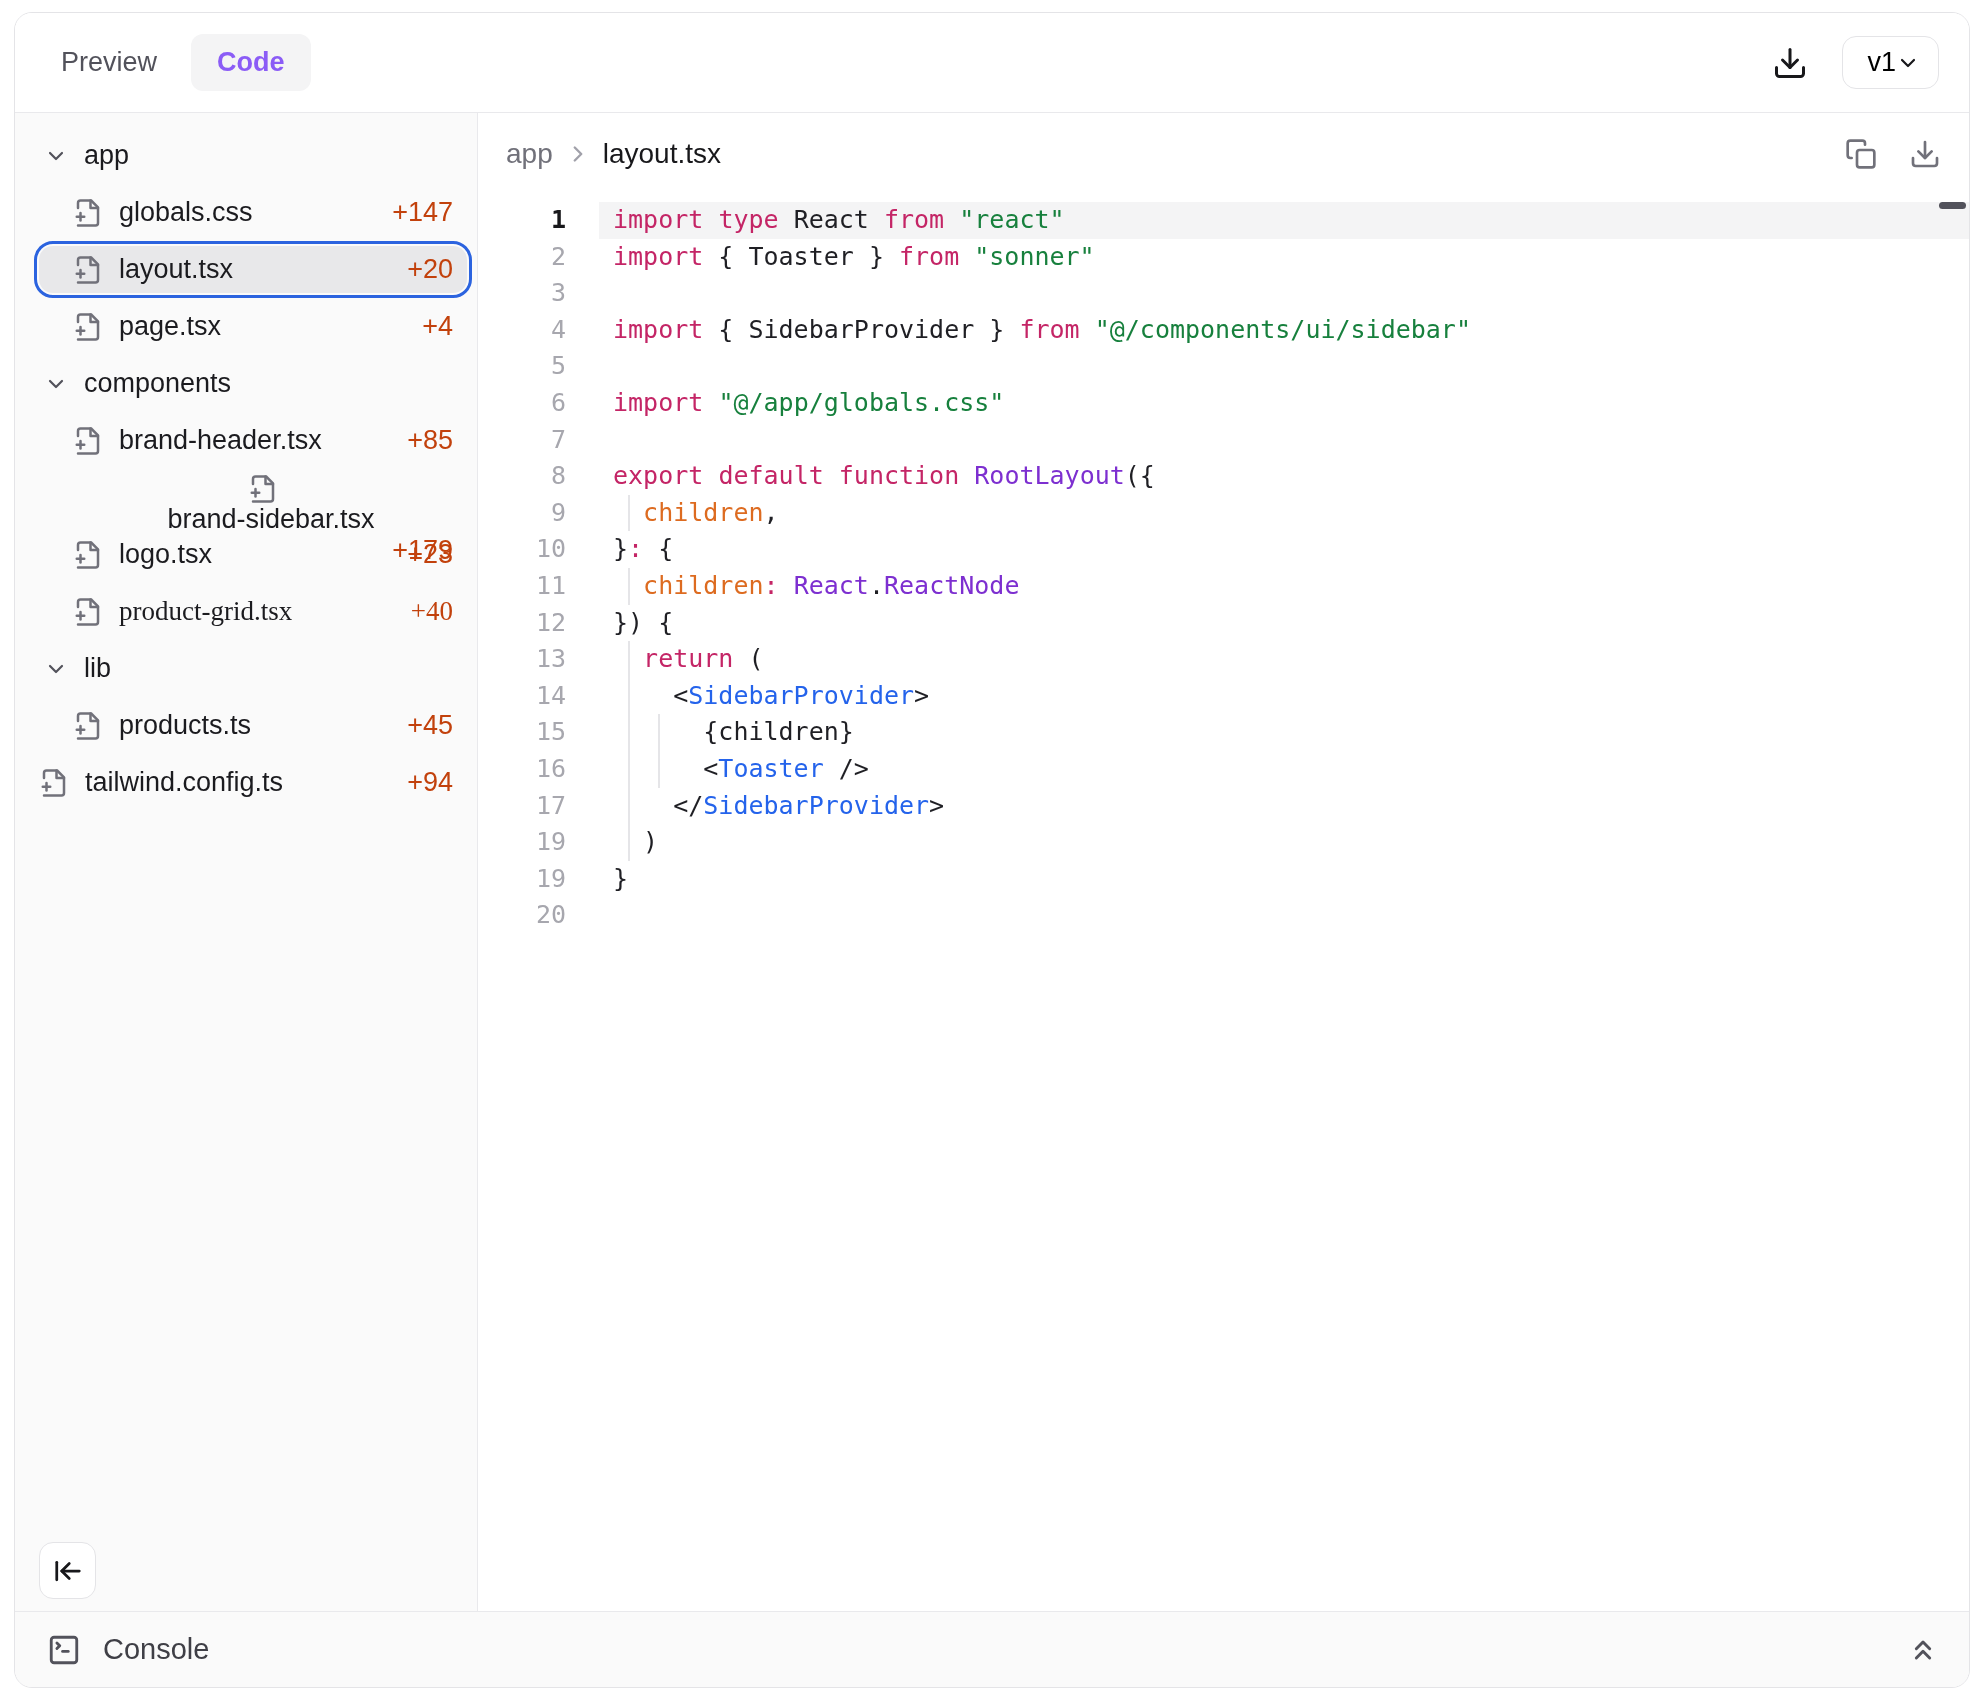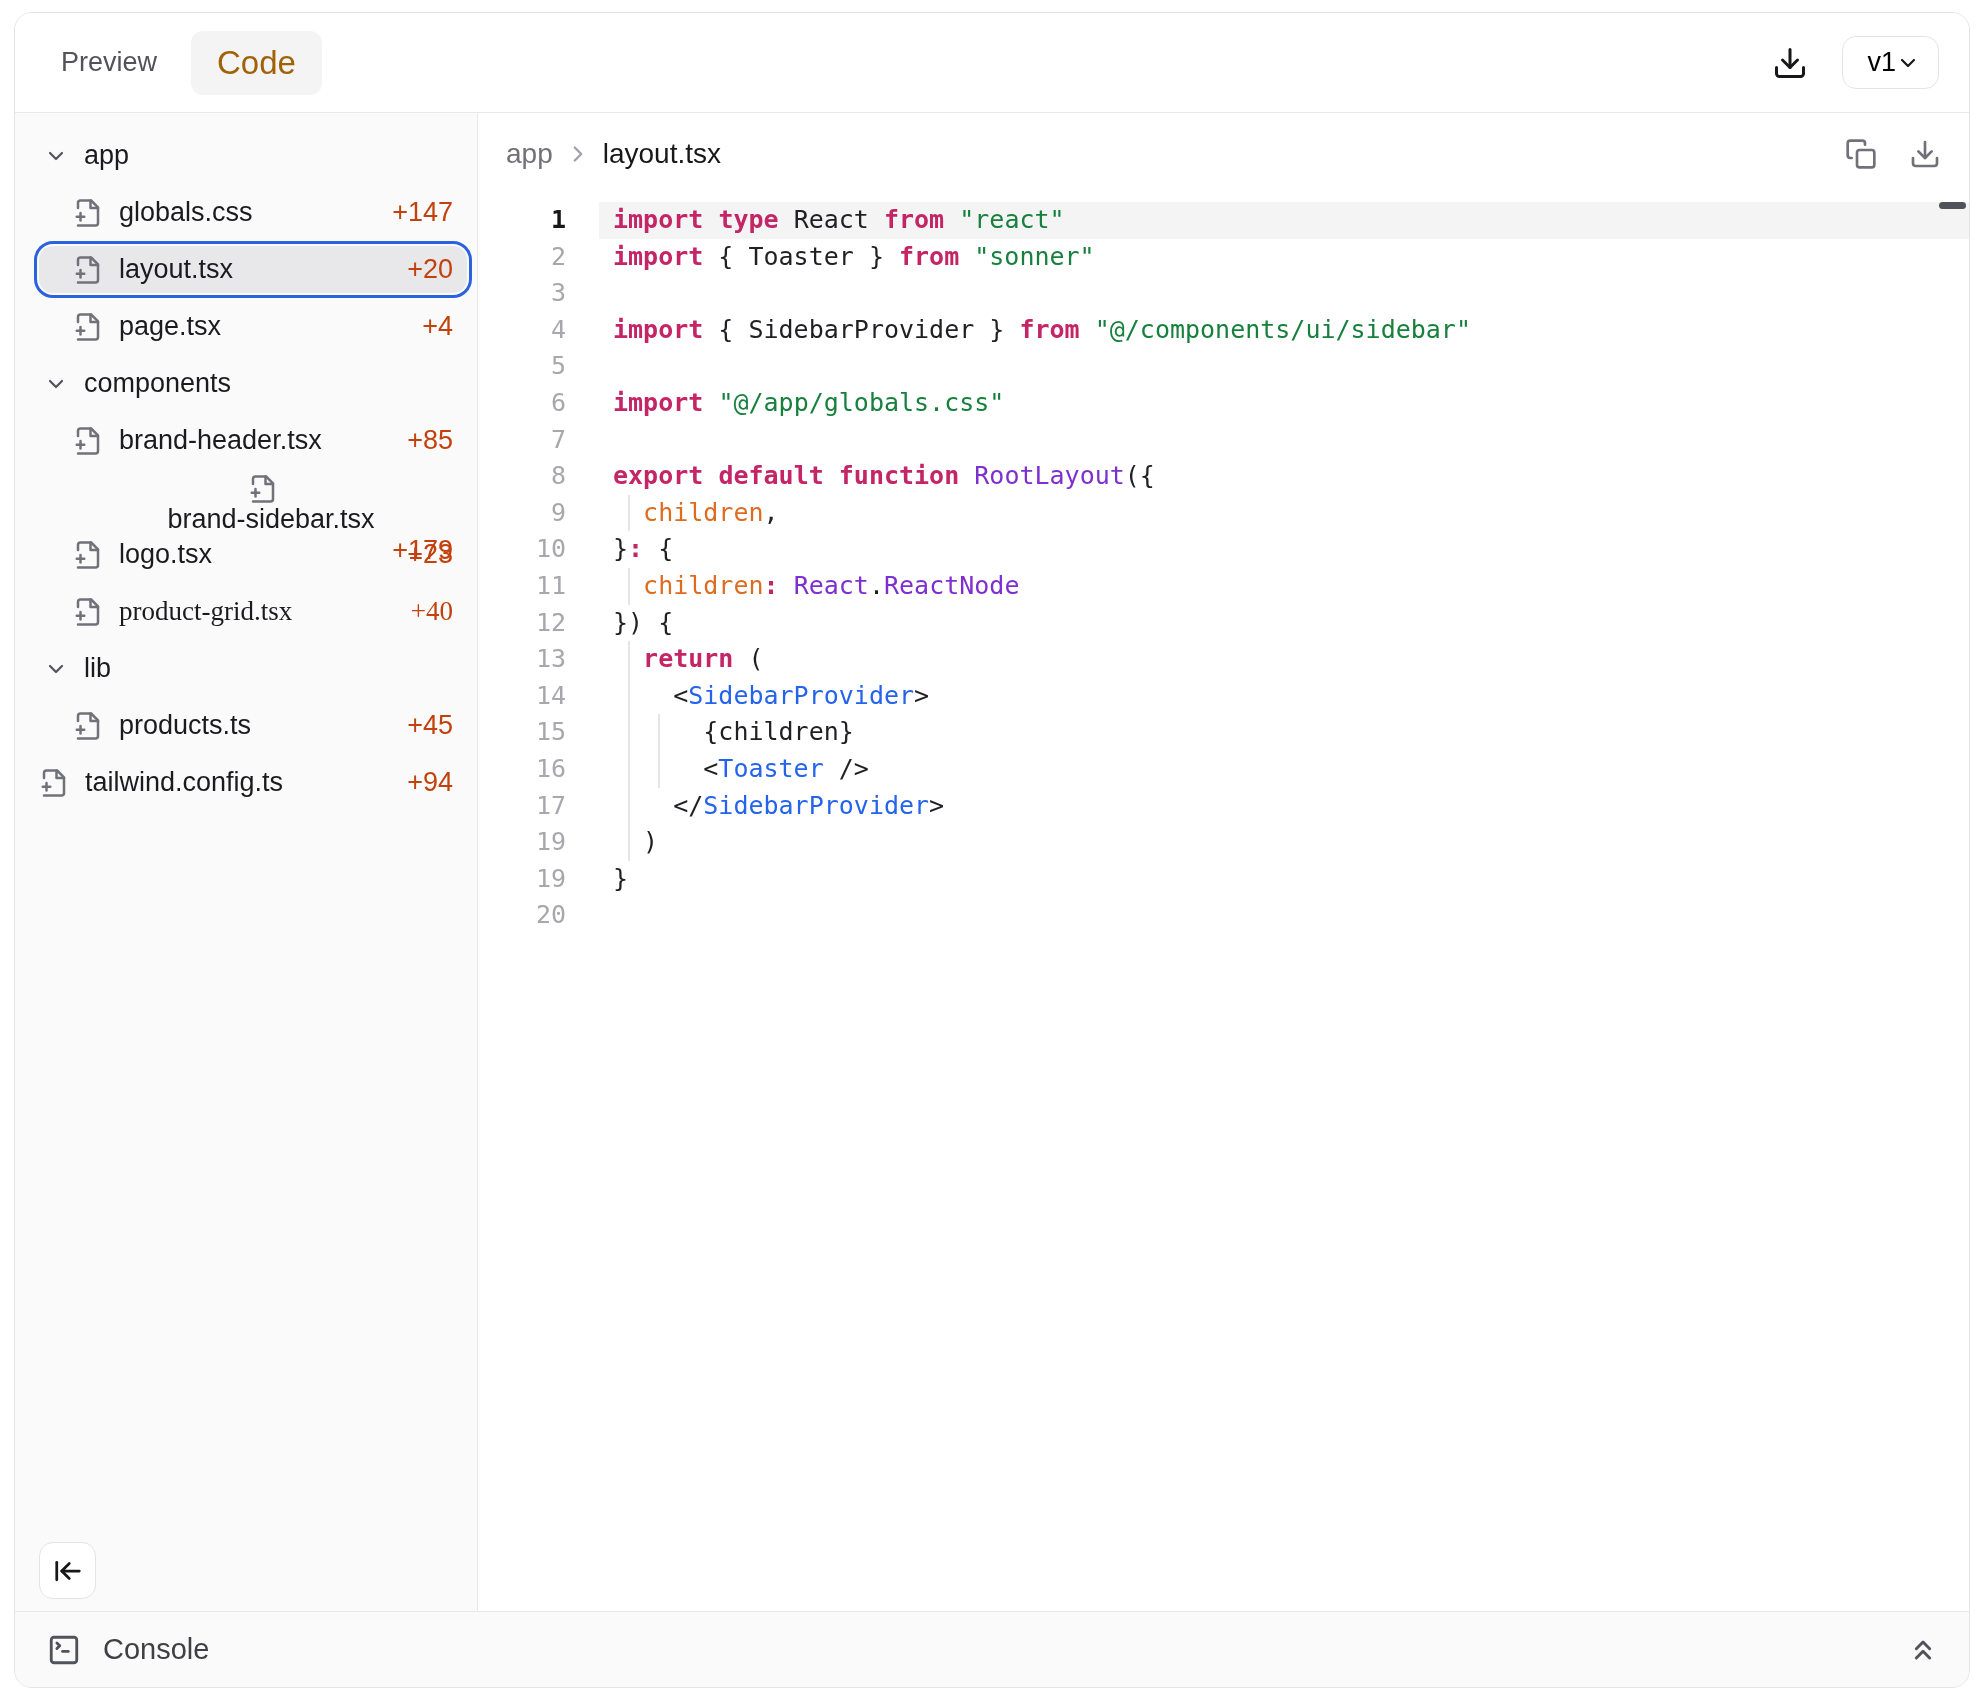--- a/index.html
+++ b/index.html
@@ -3,21 +3,21 @@
 <meta charset="utf-8">
 <style>
   * { margin:0; padding:0; box-sizing:border-box; }
   html,body { width:1984px; height:1708px; background:#ffffff; font-family:"Liberation Sans", sans-serif; color:#18181b; }
   .container { position:absolute; left:14px; top:12px; width:1956px; height:1676px; background:#fff;
     border:1.5px solid #e4e4e7; border-radius:18px; overflow:hidden; display:flex; flex-direction:column; }
 
   
   .header { height:100px; flex:none; display:flex; align-items:center; padding:0 30px 0 36px; border-bottom:1px solid #e9e9ec; background:#fff; }
   .tab-preview { color:#52525b; font-size:27px; padding:13px 10px; cursor:pointer; }
-  .tab-code { color:#a16207; font-size:33px; font-weight:400; background:#f4f4f5; border-radius:12px; padding:13px 26px; margin-left:24px; cursor:pointer; }
+  .tab-code { color:#8b5cf6; font-size:27px; font-weight:700; background:#f4f4f5; border-radius:12px; padding:13px 26px; margin-left:24px; cursor:pointer; }
   .header-right { margin-left:auto; display:flex; align-items:center; gap:34px; }
   .icon-btn { background:none; border:none; display:flex; align-items:center; cursor:pointer; }
   .version-btn { display:flex; align-items:center; border:1.5px solid #e4e4e7; border-radius:14px;
     padding:10px 18px 10px 24px; font-size:27px; font-weight:500; background:#fff; cursor:pointer; }
 
   
   .main { flex:1; display:flex; min-height:0; }
   .sidebar { width:463px; flex:none; background:#fafafa; border-right:1px solid #e9e9ec; position:relative; padding-top:14px; }
   .tree { display:flex; flex-direction:column; }
   .trow { height:57px; display:flex; align-items:center; }
@@ -37,21 +37,21 @@
   .bc-chevron { margin:0 12px; display:flex; align-items:center; }
   .bc-file { color:#18181b; font-weight:500; }
   .bc-actions { margin-left:auto; display:flex; align-items:center; gap:32px; }
 
   .code { flex:1; font-family:"DejaVu Sans Mono", monospace; font-size:25px; line-height:36.6px; padding-top:7px; overflow:hidden; }
   .line { display:flex; height:36.6px; }
   .ln { width:88px; flex:none; text-align:right; color:#a7a7ae; user-select:none; }
   .line.hl .ln { color:#18181b; font-weight:bold; }
   .lt { flex:1; margin-left:33px; padding-left:14px; white-space:pre; position:relative; color:#1f1f24; }
   .line.hl .lt { background:#f4f4f5; }
-  .k { color:#c42566;font-weight:bold; } .s { color:#17803d; } .t { color:#7d2fd0; } .o { color:#dd6b20; } .b { color:#2463eb; } .p { color:#1f1f24; }
+  .k { color:#c42566; } .s { color:#17803d; } .t { color:#7d2fd0; } .o { color:#dd6b20; } .b { color:#2463eb; } .p { color:#1f1f24; }
   .g { position:absolute; top:0; bottom:0; width:1.5px; background:#e5e5e8; }
   .scrolldash { position:absolute; top:89px; right:3px; width:27px; height:7px; background:#52525b; border-radius:4px; cursor:pointer; }
 
   
   .console { height:76px; flex:none; border-top:1px solid #e9e9ec; background:#fafafa; display:flex;
     align-items:center; padding:0 30px 0 32px; gap:22px; cursor:pointer; }
   .console-label { font-size:29px; color:#3f3f46; }
   .console-right { margin-left:auto; display:flex; align-items:center; }
   svg { display:block; }
 </style>

